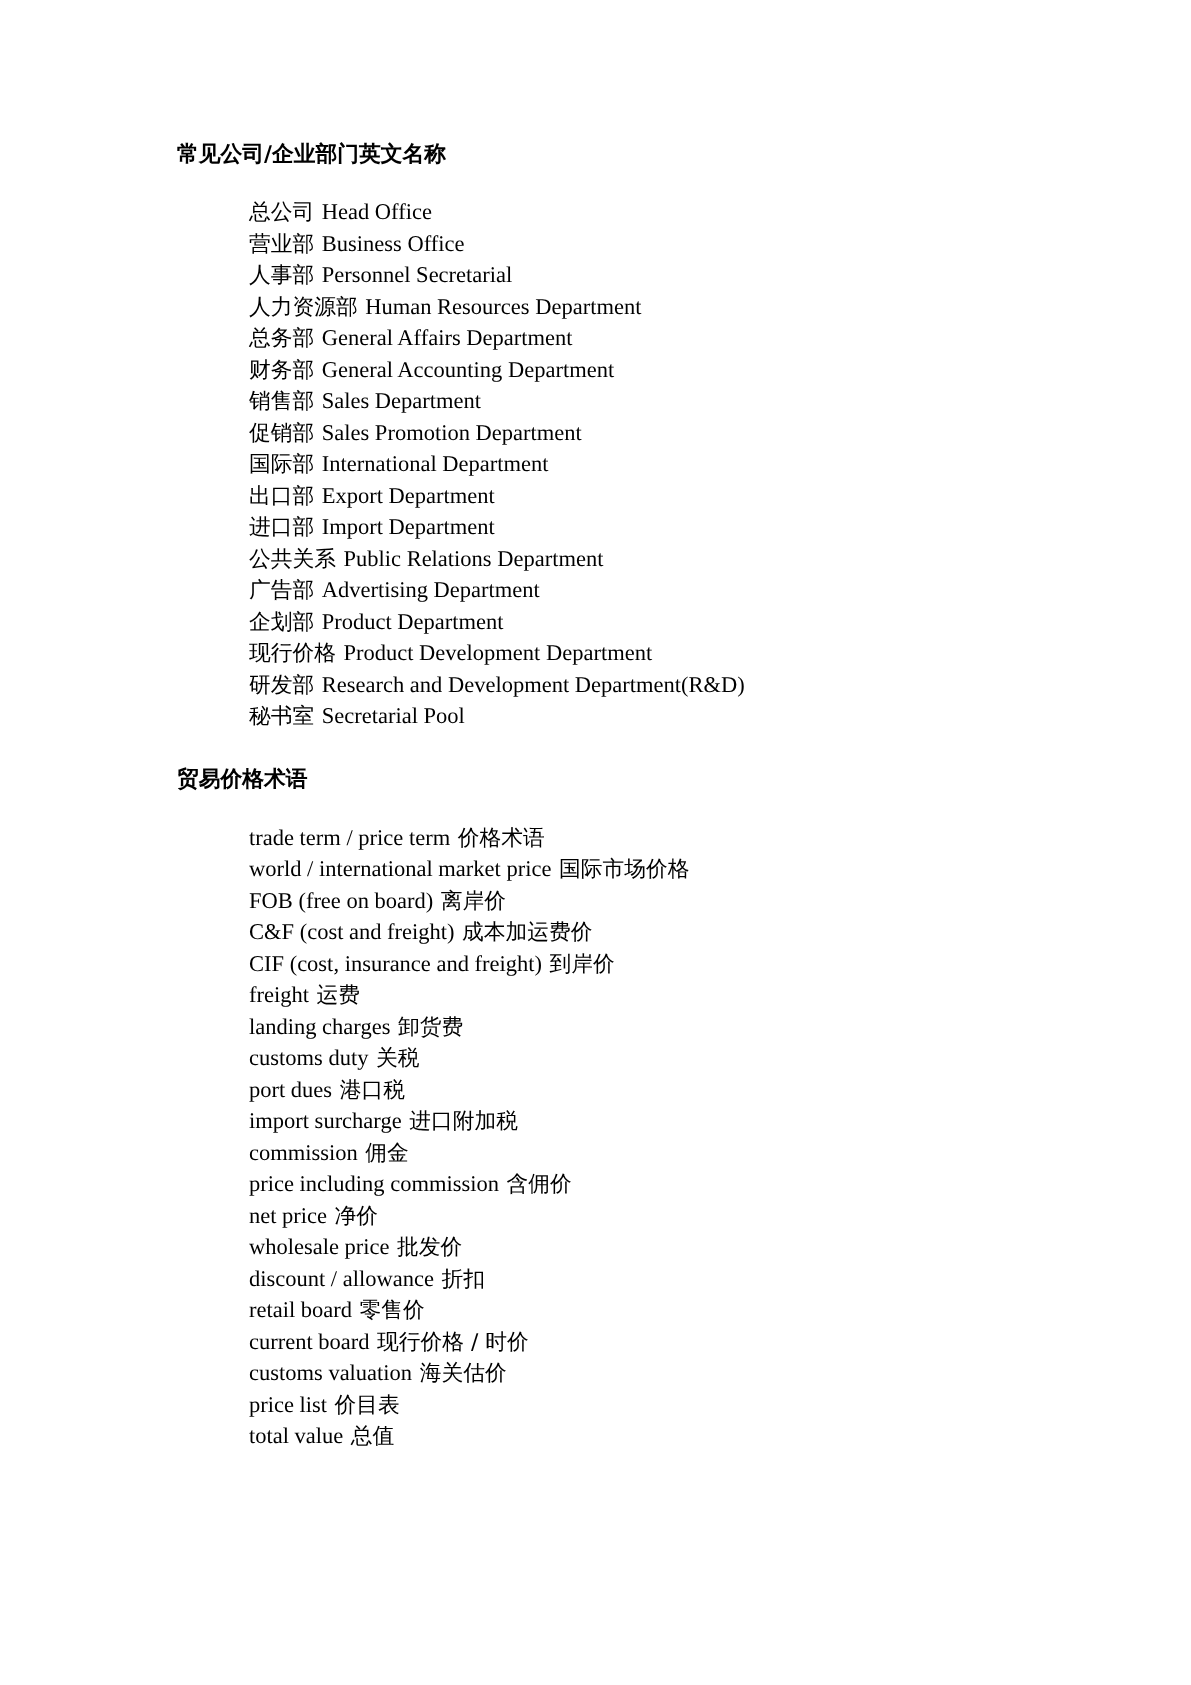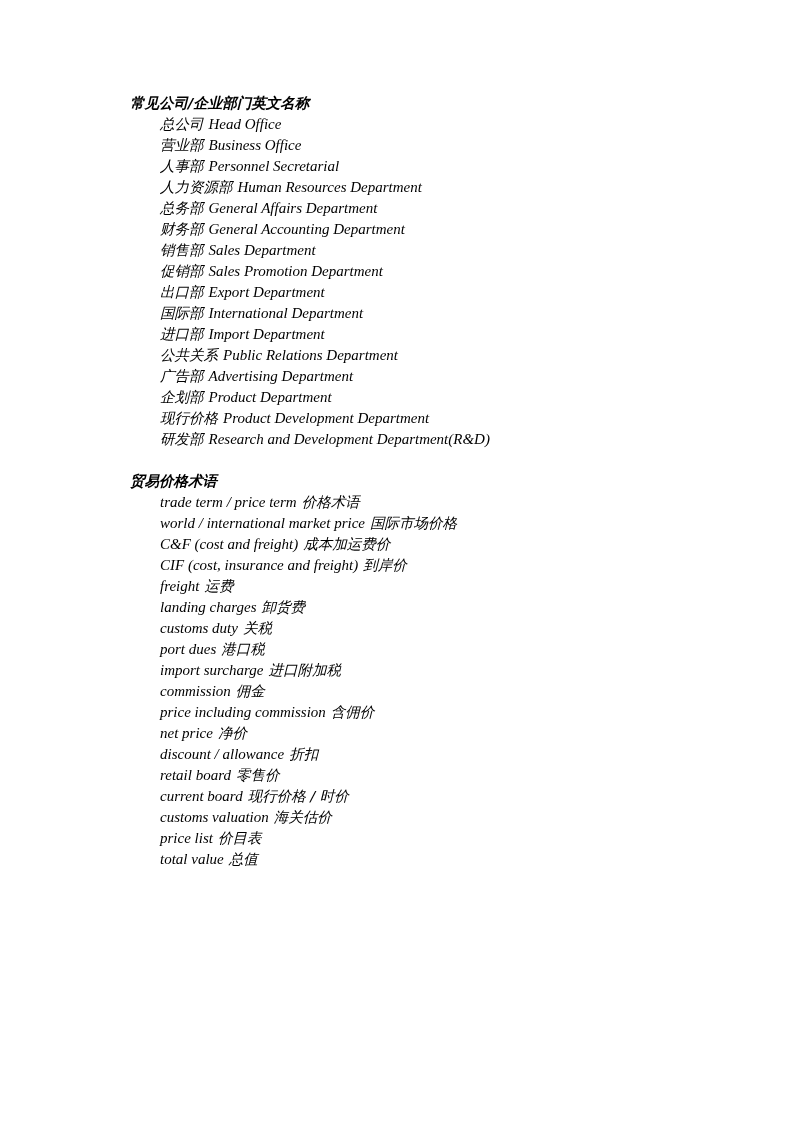--- a/index.html
+++ b/index.html
@@ -20,44 +20,43 @@
   .page {
     position: absolute;
     left: 0;
     top: 0;
     width: 794px;
     height: 1123px;
     background: #ffffff;
   }
   .content {
     position: absolute;
-    left: 130px;
+    left: 118px;
     top: 93px;
     width: 560px;
-    font-style: italic;
   }
   .section {
     margin: 0;
     padding: 0;
   }
   .section + .section {
     margin-top: 21px;
   }
   .section-heading {
     font-family: "DejaVu Sans", "Liberation Sans", sans-serif;
     font-weight: bold;
     font-size: 14.5px;
     line-height: 21px;
     letter-spacing: 0px;
     margin: 0 0 0 0;
     white-space: nowrap;
   }
   .term-list {
     list-style: none;
-    margin: 0;
+    margin: 18px;
     padding: 0 0 0 30px;
   }
   .term-item {
     font-family: "Liberation Serif", "DejaVu Serif", serif;
     font-size: 15px;
     line-height: 21px;
     white-space: nowrap;
     margin: 0;
     padding: 0;
   }
@@ -84,46 +83,49 @@
       <div class="section-heading">常见公司/企业部门英文名称</div>
       <ul class="term-list">
         <li class="term-item"><span class="zh">总公司</span><span class="sep"></span><span class="en">Head Office</span></li>
         <li class="term-item"><span class="zh">营业部</span><span class="sep"></span><span class="en">Business Office</span></li>
         <li class="term-item"><span class="zh">人事部</span><span class="sep"></span><span class="en">Personnel Secretarial</span></li>
         <li class="term-item"><span class="zh">人力资源部</span><span class="sep"></span><span class="en">Human Resources Department</span></li>
         <li class="term-item"><span class="zh">总务部</span><span class="sep"></span><span class="en">General Affairs Department</span></li>
         <li class="term-item"><span class="zh">财务部</span><span class="sep"></span><span class="en">General Accounting Department</span></li>
         <li class="term-item"><span class="zh">销售部</span><span class="sep"></span><span class="en">Sales Department</span></li>
         <li class="term-item"><span class="zh">促销部</span><span class="sep"></span><span class="en">Sales Promotion Department</span></li>
+        <li class="term-item"><span class="zh">国际部</span><span class="sep"></span><span class="en">International Department</span></li>
         <li class="term-item"><span class="zh">出口部</span><span class="sep"></span><span class="en">Export Department</span></li>
-        <li class="term-item"><span class="zh">国际部</span><span class="sep"></span><span class="en">International Department</span></li>
         <li class="term-item"><span class="zh">进口部</span><span class="sep"></span><span class="en">Import Department</span></li>
         <li class="term-item"><span class="zh">公共关系</span><span class="sep"></span><span class="en">Public Relations Department</span></li>
         <li class="term-item"><span class="zh">广告部</span><span class="sep"></span><span class="en">Advertising Department</span></li>
         <li class="term-item"><span class="zh">企划部</span><span class="sep"></span><span class="en">Product Department</span></li>
         <li class="term-item"><span class="zh">现行价格</span><span class="sep"></span><span class="en">Product Development Department</span></li>
         <li class="term-item"><span class="zh">研发部</span><span class="sep"></span><span class="en">Research and Development Department(R&amp;D)</span></li>
+        <li class="term-item"><span class="zh">秘书室</span><span class="sep"></span><span class="en">Secretarial Pool</span></li>
       </ul>
     </div>
 
     <div class="section">
       <div class="section-heading">贸易价格术语</div>
       <ul class="term-list">
         <li class="term-item"><span class="en">trade term / price term</span><span class="sep"></span><span class="zh">价格术语</span></li>
         <li class="term-item"><span class="en">world / international market price</span><span class="sep"></span><span class="zh">国际市场价格</span></li>
+        <li class="term-item"><span class="en">FOB (free on board)</span><span class="sep"></span><span class="zh">离岸价</span></li>
         <li class="term-item"><span class="en">C&amp;F (cost and freight)</span><span class="sep"></span><span class="zh">成本加运费价</span></li>
         <li class="term-item"><span class="en">CIF (cost, insurance and freight)</span><span class="sep"></span><span class="zh">到岸价</span></li>
         <li class="term-item"><span class="en">freight</span><span class="sep"></span><span class="zh">运费</span></li>
         <li class="term-item"><span class="en">landing charges</span><span class="sep"></span><span class="zh">卸货费</span></li>
         <li class="term-item"><span class="en">customs duty</span><span class="sep"></span><span class="zh">关税</span></li>
         <li class="term-item"><span class="en">port dues</span><span class="sep"></span><span class="zh">港口税</span></li>
         <li class="term-item"><span class="en">import surcharge</span><span class="sep"></span><span class="zh">进口附加税</span></li>
         <li class="term-item"><span class="en">commission</span><span class="sep"></span><span class="zh">佣金</span></li>
         <li class="term-item"><span class="en">price including commission</span><span class="sep"></span><span class="zh">含佣价</span></li>
         <li class="term-item"><span class="en">net price</span><span class="sep"></span><span class="zh">净价</span></li>
+        <li class="term-item"><span class="en">wholesale price</span><span class="sep"></span><span class="zh">批发价</span></li>
         <li class="term-item"><span class="en">discount / allowance</span><span class="sep"></span><span class="zh">折扣</span></li>
         <li class="term-item"><span class="en">retail board</span><span class="sep"></span><span class="zh">零售价</span></li>
         <li class="term-item"><span class="en">current board</span><span class="sep"></span><span class="zh">现行价格 / 时价</span></li>
         <li class="term-item"><span class="en">customs valuation</span><span class="sep"></span><span class="zh">海关估价</span></li>
         <li class="term-item"><span class="en">price list</span><span class="sep"></span><span class="zh">价目表</span></li>
         <li class="term-item"><span class="en">total value</span><span class="sep"></span><span class="zh">总值</span></li>
       </ul>
     </div>
 
   </div>

